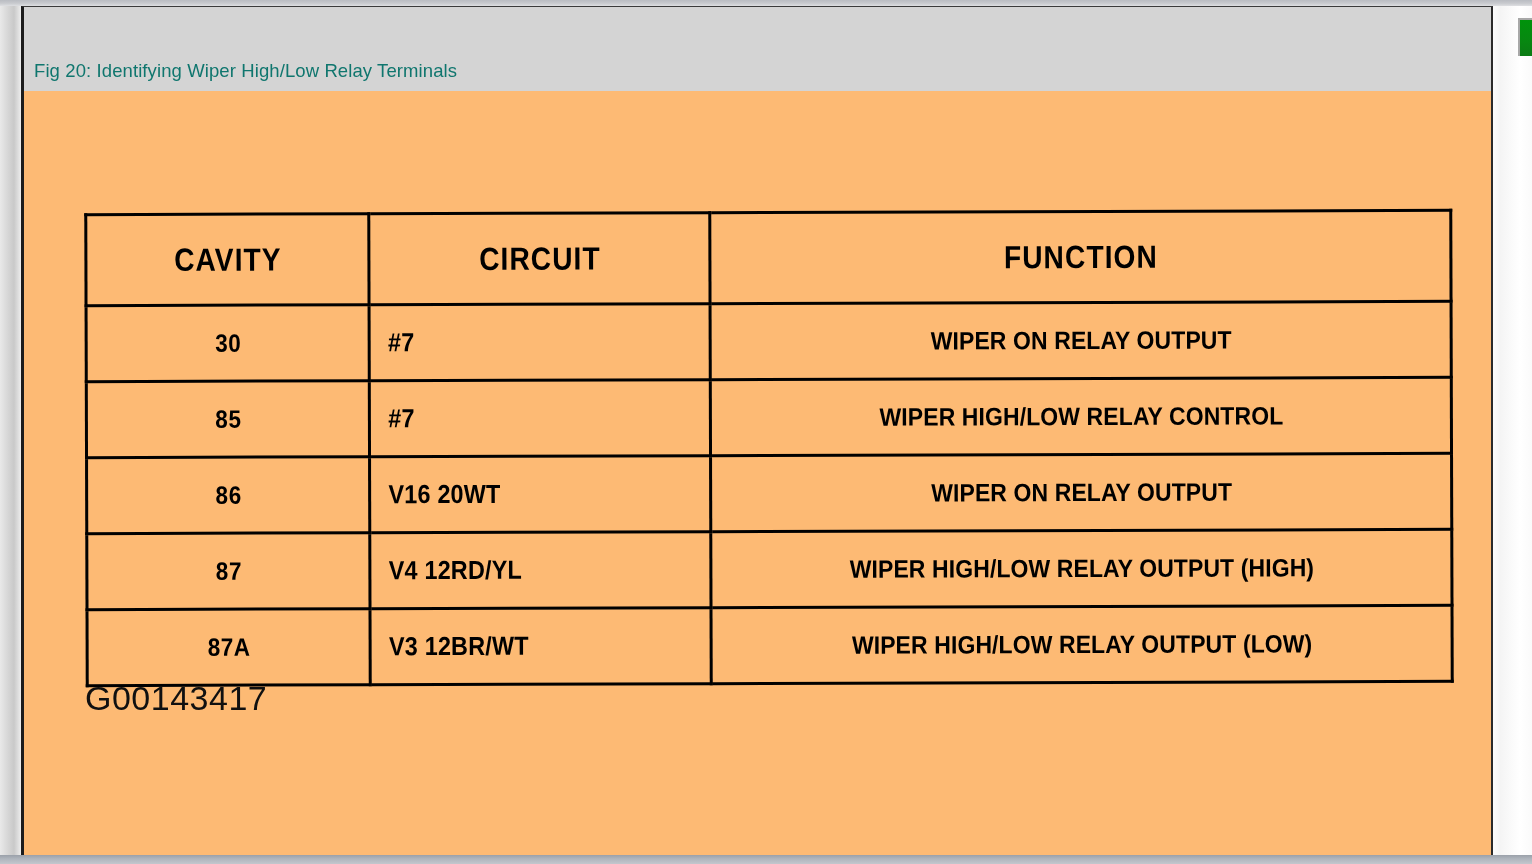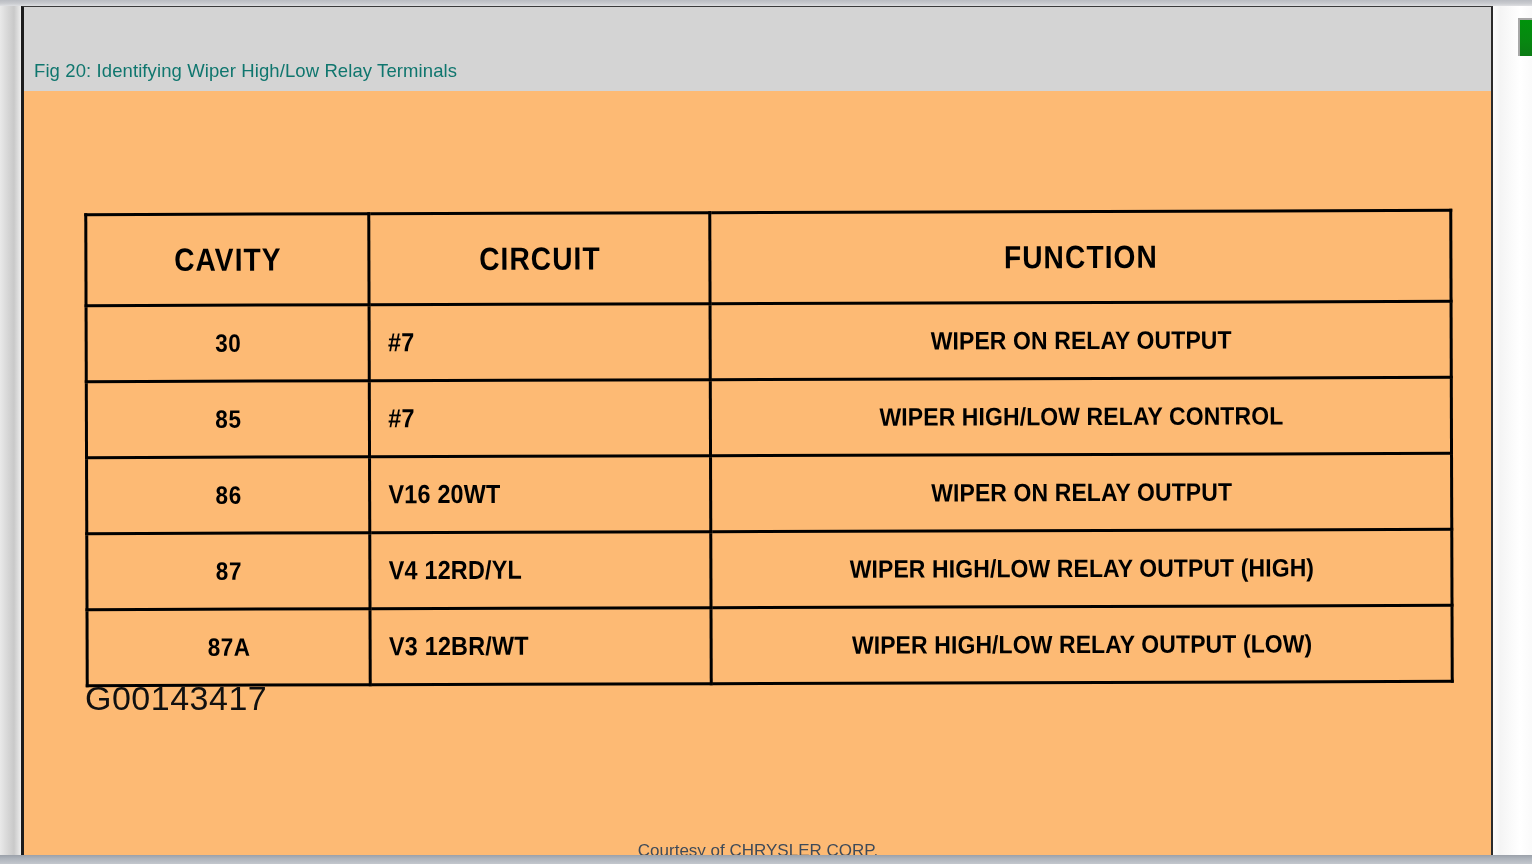--- a/index.html
+++ b/index.html
@@ -217,21 +217,20 @@
           <tr>
             <td class="cell-cavity">87A</td>
             <td class="cell-circuit">V3 12BR/WT</td>
             <td class="cell-function">WIPER HIGH/LOW RELAY OUTPUT (LOW)</td>
           </tr>
         </tbody>
       </table>
 
       <div id="scan-id">G00143417</div>
 
-      <div id="courtesy">Courtesy of CHRYSLER CORP.</div>
 
     </div>
   </div>
 
   <div id="green-indicator"></div>
 
   <div id="bottom-scrollbar"></div>
 
 </div>
 

